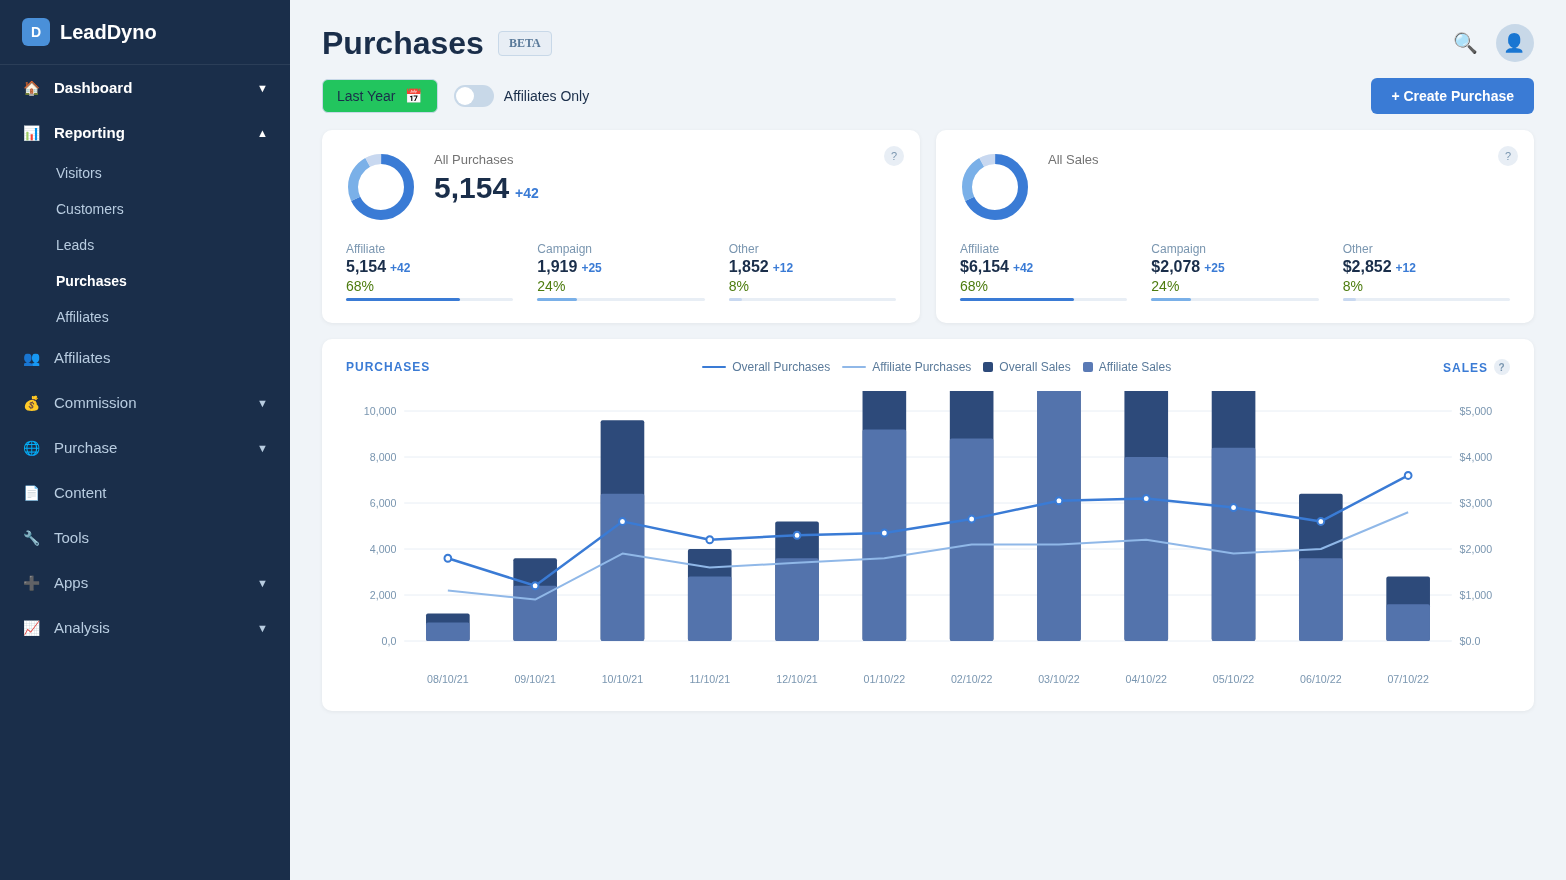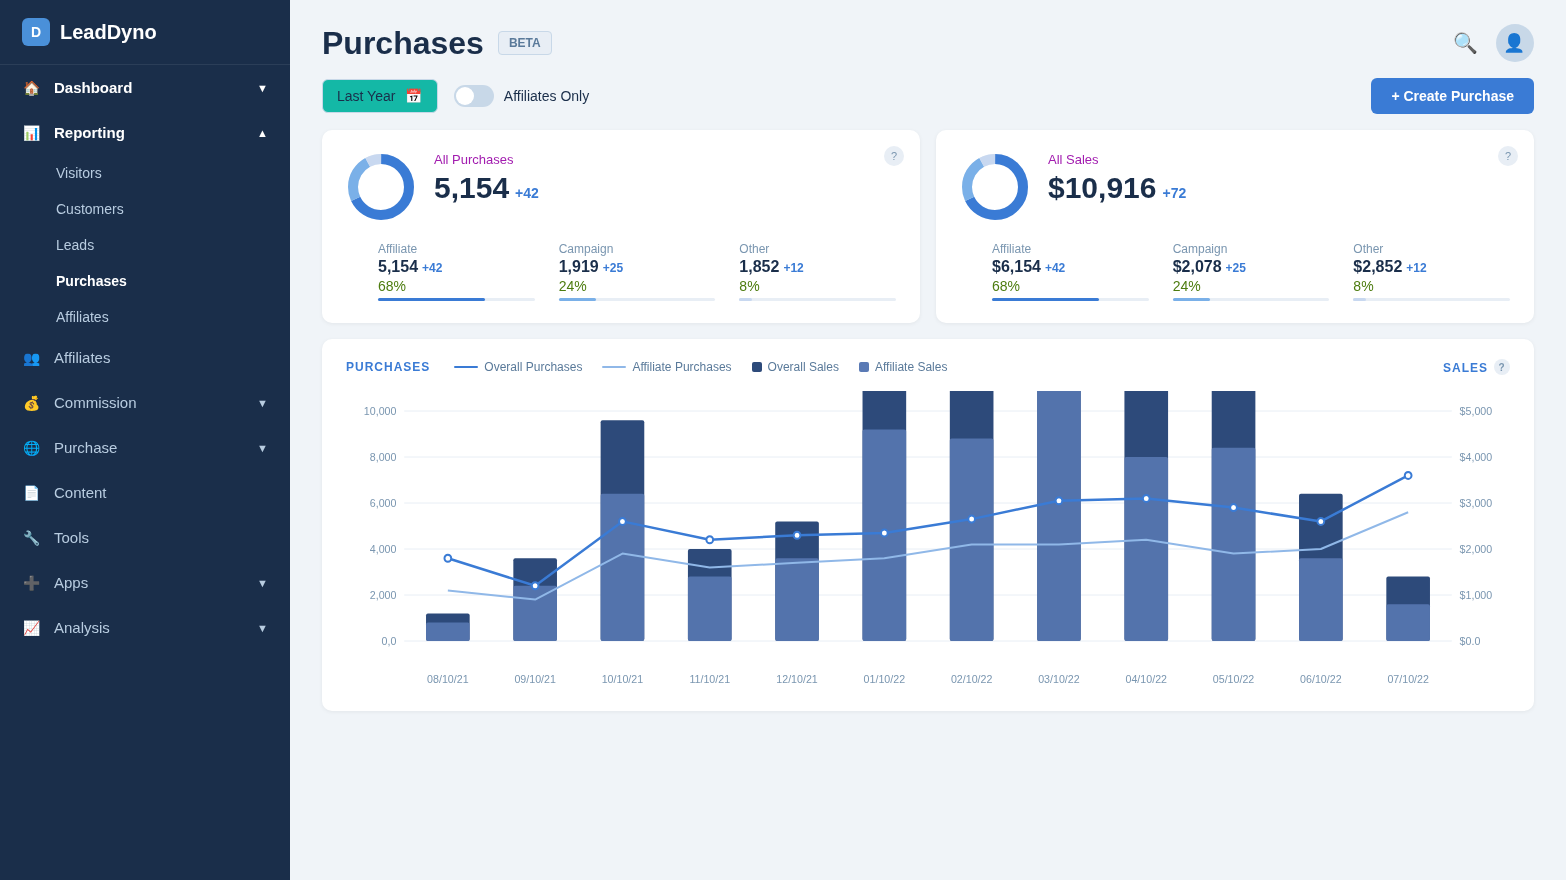--- a/index.html
+++ b/index.html
@@ -74,20 +74,21 @@
     .page-title-area { display: flex; align-items: center; gap: 14px; }
     .page-title { font-size: 32px; font-weight: 700; color: #1a2e4a; }
     .beta-badge {
       background: #e8eef5;
       color: #5a7a9a;
       font-size: 12px;
       font-weight: 600;
       padding: 4px 10px;
       border-radius: 4px;
       border: 1px solid #c8d8e8;
+      font-family: Liberation Serif, serif;
     }
     .header-actions { display: flex; align-items: center; gap: 18px; }
     .search-icon-btn {
       background: none; border: none; cursor: pointer;
       font-size: 20px; color: #5a7a9a;
     }
     .avatar {
       width: 38px; height: 38px;
       border-radius: 50%;
       background: #c8d8e8;
@@ -98,21 +99,21 @@
 
     
     .toolbar {
       display: flex;
       align-items: center;
       padding: 0 32px 16px;
       gap: 16px;
     }
     .date-filter {
       display: flex; align-items: center;
-      background: #14b8a6;
+      background: #22c55e;
       border: 1px solid #c8d8e8;
       border-radius: 6px;
       padding: 8px 14px;
       gap: 10px;
       cursor: pointer;
       font-size: 14px;
       color: #1a2e4a;
     }
     .toggle-group {
       display: flex; align-items: center; gap: 10px;
@@ -163,34 +164,34 @@
     }
     .stat-card-header {
       display: flex; align-items: flex-start; gap: 18px;
       margin-bottom: 20px;
     }
     .donut-chart {
       width: 70px; height: 70px;
       flex-shrink: 0;
     }
     .stat-main { flex: 1; }
-    .stat-label { font-size: 13px; color: #a21caf; margin-bottom: 4px; }
+    .stat-label { font-size: 13px; color: #737373; margin-bottom: 4px; }
     .stat-value { font-size: 30px; font-weight: 700; color: #1a2e4a; }
     .stat-delta { font-size: 14px; color: #3a7bd5; font-weight: 600; margin-left: 6px; }
     .question-icon {
       position: absolute; top: 16px; right: 16px;
       width: 20px; height: 20px;
       border-radius: 50%;
       background: #e8eef5;
       display: flex; align-items: center; justify-content: center;
       font-size: 11px; color: #7a96b0;
       cursor: pointer;
     }
     .stat-breakdown {
-      display: flex; gap: 24px; margin-left: 32px;
+      display: flex; gap: 24px;
     }
     .breakdown-item { flex: 1; }
     .breakdown-label { font-size: 12px; color: #7a96b0; margin-bottom: 2px; }
     .breakdown-value { font-size: 16px; font-weight: 700; color: #1a2e4a; }
     .breakdown-delta { font-size: 12px; color: #3a7bd5; font-weight: 600; margin-left: 4px; }
     .breakdown-pct { font-size: 14px; color: #4d7c0f; margin-top: 2px; }
     .breakdown-bar {
       height: 3px;
       border-radius: 2px;
       background: #e8eef5;
@@ -209,21 +210,21 @@
       margin: 0 32px 24px;
       background: #fff;
       border-radius: 10px;
       padding: 20px 24px;
       box-shadow: 0 1px 4px rgba(0,0,0,0.06);
     }
     .chart-header {
       display: flex; align-items: center; gap: 24px; margin-bottom: 16px;
     }
     .chart-title { font-size: 12px; font-weight: 700; color: #3a7bd5; letter-spacing: 1px; }
-    .chart-legend { display: flex; align-items: center; gap: 20px; flex: 1; }
+    .chart-legend { display: flex; align-items: center; gap: 12px; flex: 1; justify-content: center; }
     .legend-item { display: flex; align-items: center; gap: 6px; font-size: 12px; color: #5a7a9a; }
     .legend-line { width: 24px; height: 2px; border-radius: 1px; }
     .legend-square { width: 10px; height: 10px; border-radius: 2px; }
     .chart-sales-label { font-size: 12px; font-weight: 700; color: #3a7bd5; letter-spacing: 1px; display: flex; align-items: flex-end; gap: 6px; margin-left: auto; }
 
     .chart-container {
       position: relative;
       height: 300px;
     }
     svg.chart-svg {
@@ -386,24 +387,20 @@
       <div class="question-icon">?</div>
       <div class="stat-card-header">
         <svg class="donut-chart" viewBox="0 0 70 70">
           <circle cx="35" cy="35" r="28" fill="none" stroke="#e8eef5" stroke-width="10"></circle>
           <circle cx="35" cy="35" r="28" fill="none" stroke="#3a7bd5" stroke-width="10" stroke-dasharray="119.4 56.2" stroke-dashoffset="0" transform="rotate(-90 35 35)"></circle>
           <circle cx="35" cy="35" r="28" fill="none" stroke="#7ab0e8" stroke-width="10" stroke-dasharray="42.4 133.2" stroke-dashoffset="-119.4" transform="rotate(-90 35 35)"></circle>
           <circle cx="35" cy="35" r="28" fill="none" stroke="#c8d8f0" stroke-width="10" stroke-dasharray="14 161.6" stroke-dashoffset="-161.8" transform="rotate(-90 35 35)"></circle>
         </svg>
         <div class="stat-main">
           <div class="stat-label">All Sales</div>
-          <div style="display:flex;align-items:baseline;">
-            <span class="stat-value">$10,916</span>
-            <span class="stat-delta">+72</span>
-          </div>
         </div>
       </div>
       <div class="stat-breakdown">
         <div class="breakdown-item">
           <div class="breakdown-label">Affiliate</div>
           <div><span class="breakdown-value">$6,154</span><span class="breakdown-delta">+42</span></div>
           <div class="breakdown-pct">68%</div>
           <div class="breakdown-bar">
               <div class="breakdown-bar-fill" style="width:68%;background:#3a7bd5;"></div>
             </div>

